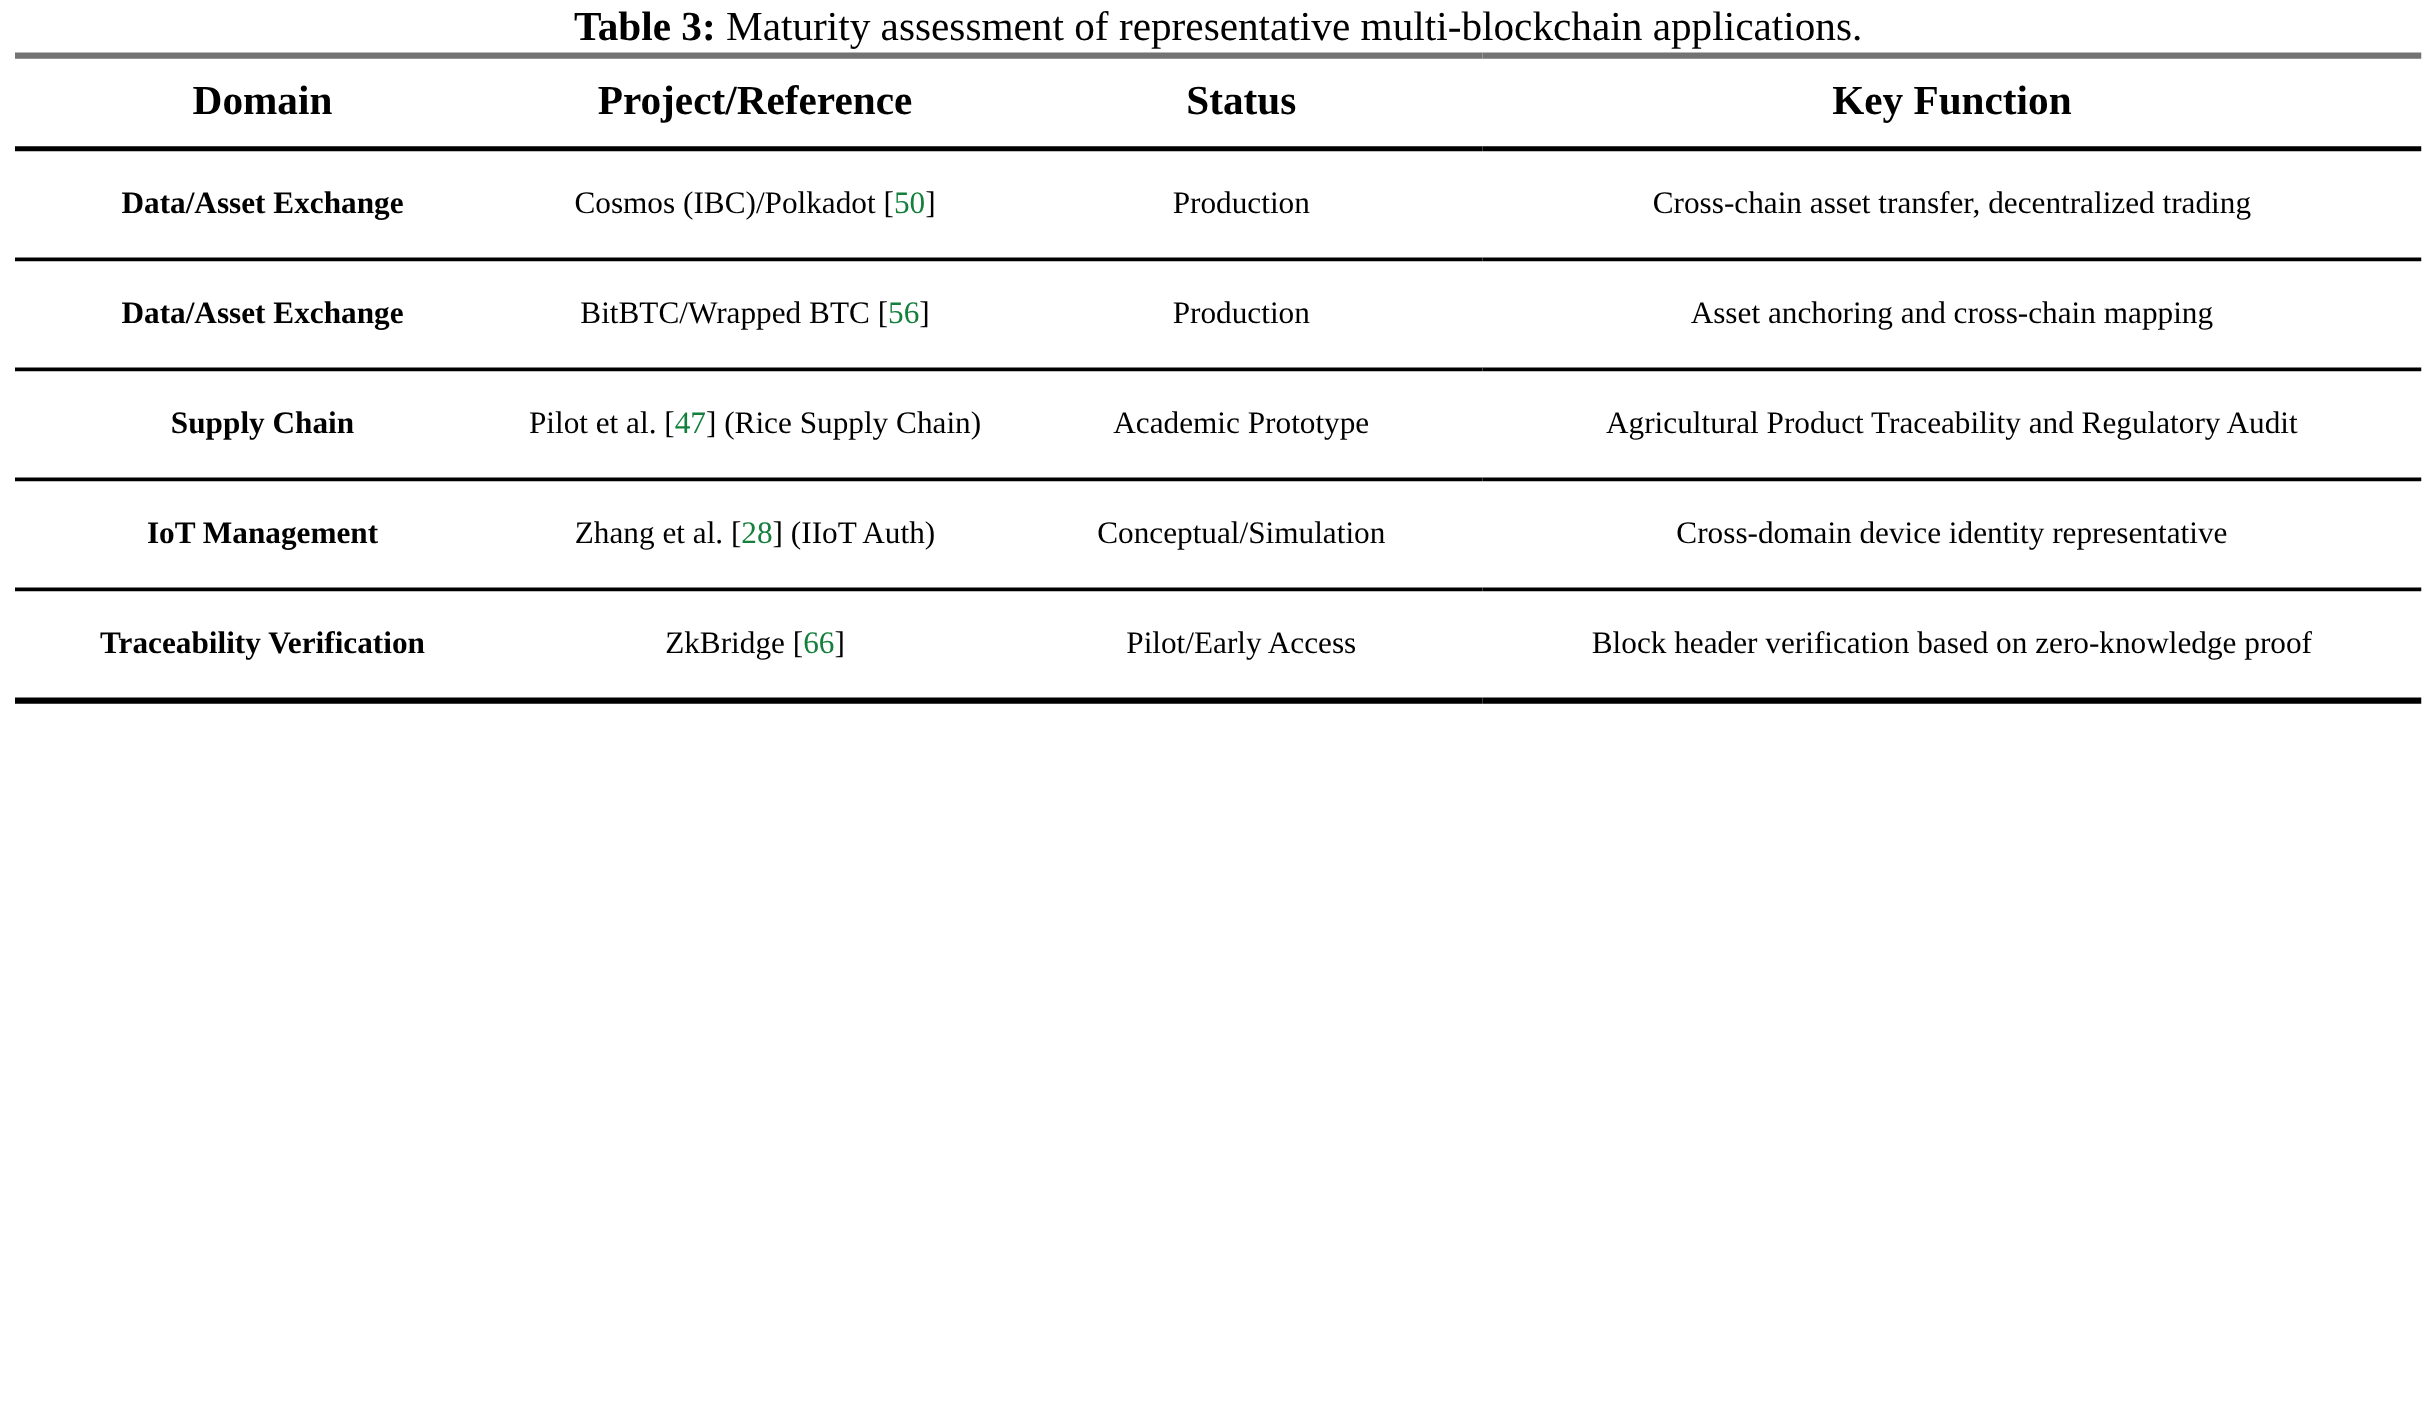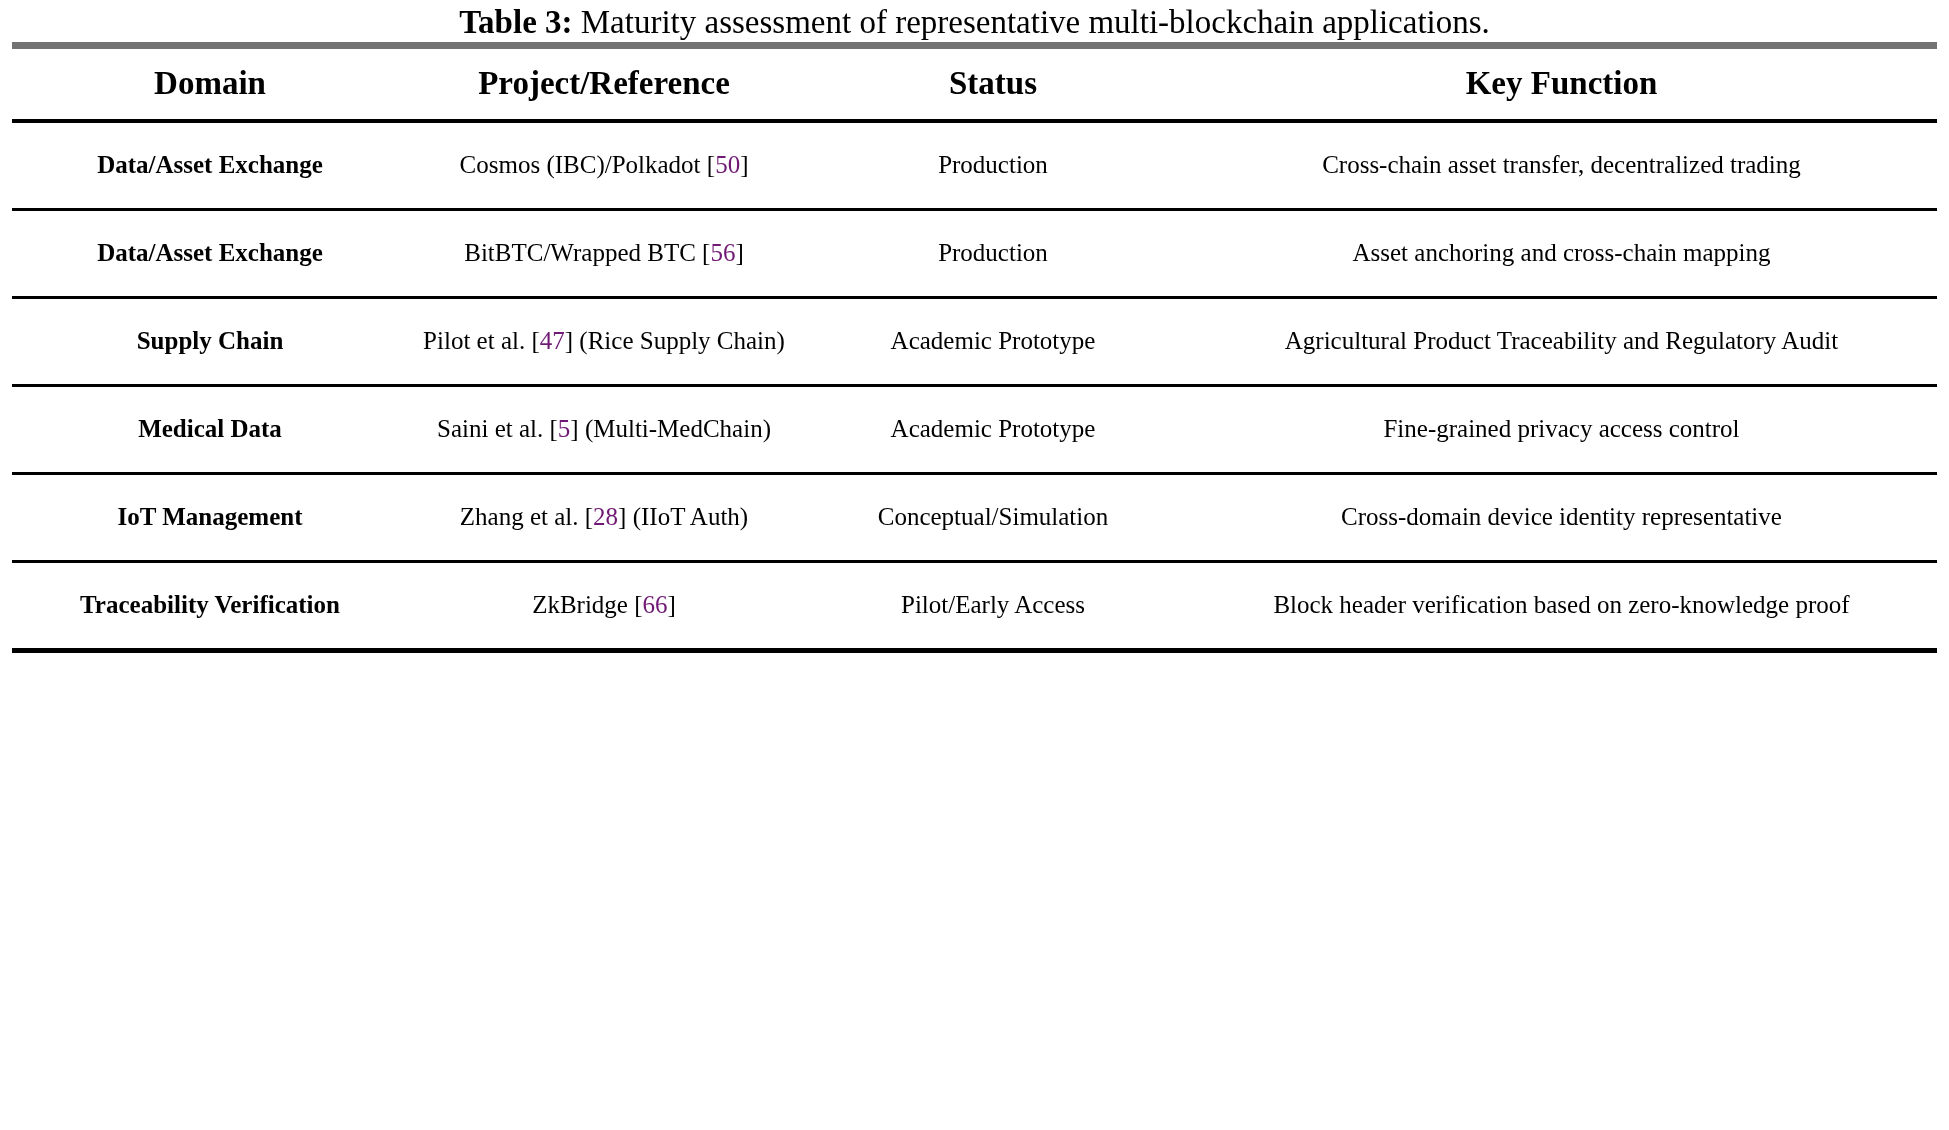--- a/index.html
+++ b/index.html
@@ -46,21 +46,21 @@
     margin: 0 12px;
     table-layout: fixed;
   }
 
   table.tbl col.c-domain   { width: 396px; }
   table.tbl col.c-project  { width: 392px; }
   table.tbl col.c-status   { width: 386px; }
   table.tbl col.c-function { width: 751px; }
 
   
-  .rule-top    { border-top: 7px solid #737373; }
+  .rule-top    { border-top: 5px solid #737373; }
   .rule-mid    { border-top: 4px solid #000; }
   .rule-thin   { border-top: 3px solid #000; }
   .rule-bottom { border-bottom: 5px solid #000; }
 
   thead th {
     font-size: 33px;
     font-weight: bold;
     text-align: center;
     padding: 14px 4px 16px 4px;
     vertical-align: middle;
@@ -77,21 +77,21 @@
   }
 
   tbody td.domain-cell {
     font-weight: bold;
   }
 
   .cite {
     color: #000000;
   }
   .cite .num {
-    color: #701a75;
+    color: #15803d;
   }
 </style>
 </head>
 <body>
 
 <div class="page">
 
   <div class="caption">
     <span class="cap-label">Table 3:</span><span class="cap-text"> Maturity assessment of representative multi-blockchain applications.</span>
   </div>
@@ -129,26 +129,20 @@
         <td class="rule-thin">Asset anchoring and cross-chain mapping</td>
       </tr>
 
       <tr>
         <td class="domain-cell rule-thin">Supply Chain</td>
         <td class="rule-thin"><span>Pilot et al. </span><span class="cite"><span>[</span><span class="num">47</span><span>]</span></span><span> (Rice Supply Chain)</span></td>
         <td class="rule-thin">Academic Prototype</td>
         <td class="rule-thin">Agricultural Product Traceability and Regulatory Audit</td>
       </tr>
 
-      <tr>
-        <td class="domain-cell rule-thin">Medical Data</td>
-        <td class="rule-thin"><span>Saini et al. </span><span class="cite"><span>[</span><span class="num">5</span><span>]</span></span><span> (Multi-MedChain)</span></td>
-        <td class="rule-thin">Academic Prototype</td>
-        <td class="rule-thin">Fine-grained privacy access control</td>
-      </tr>
 
       <tr>
         <td class="domain-cell rule-thin">IoT Management</td>
         <td class="rule-thin"><span>Zhang et al. </span><span class="cite"><span>[</span><span class="num">28</span><span>]</span></span><span> (IIoT Auth)</span></td>
         <td class="rule-thin">Conceptual/Simulation</td>
         <td class="rule-thin">Cross-domain device identity representative</td>
       </tr>
 
       <tr>
         <td class="domain-cell rule-thin rule-bottom">Traceability Verification</td>

